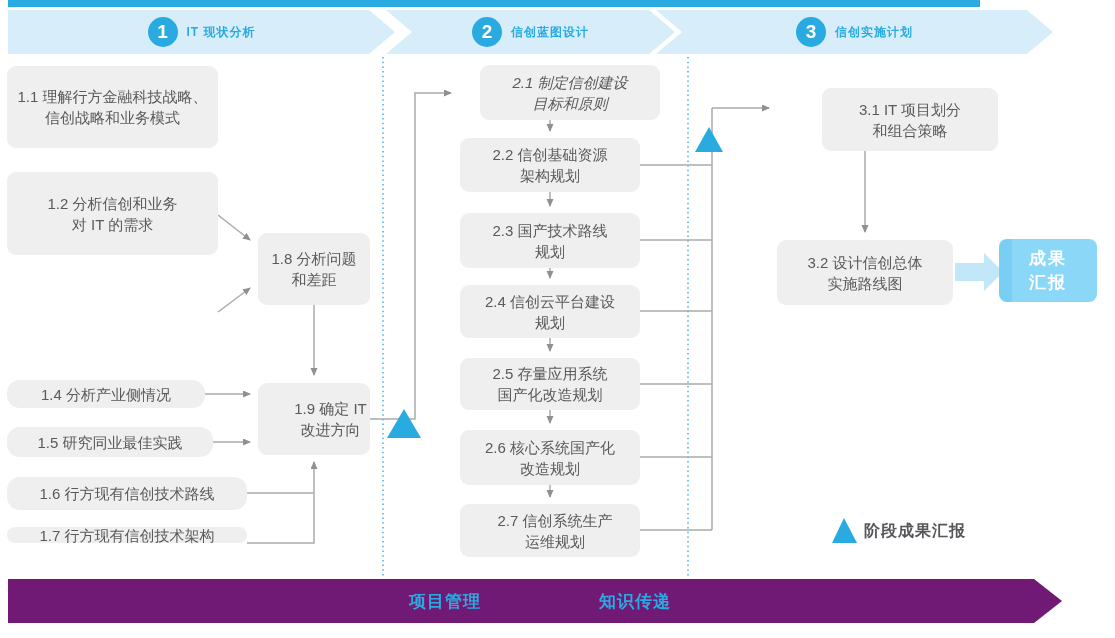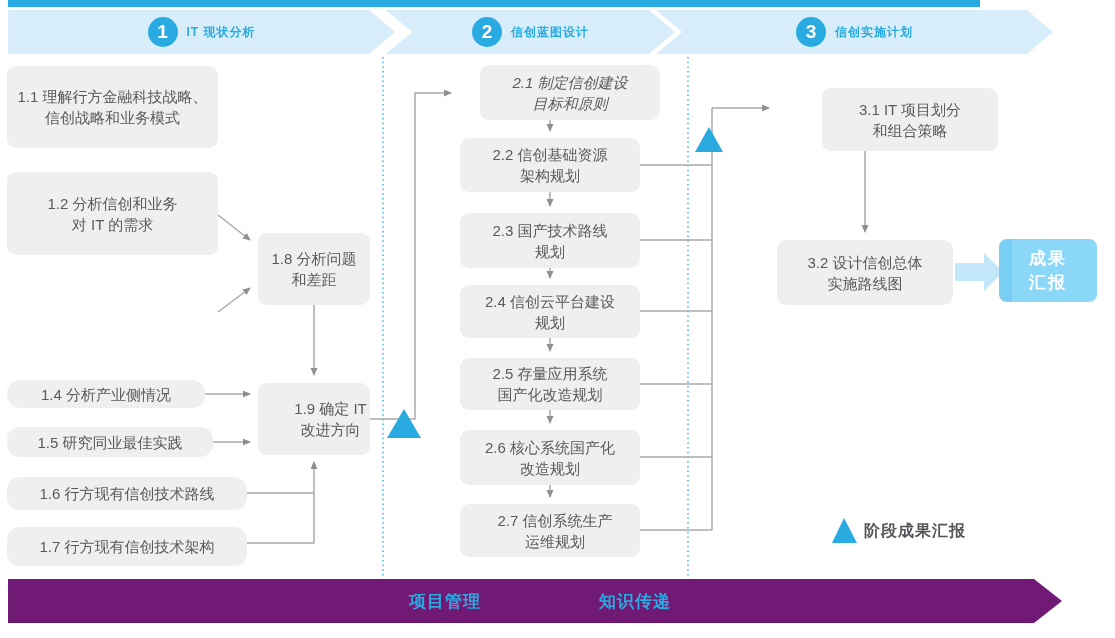--- a/index.html
+++ b/index.html
@@ -120,21 +120,21 @@
     <polygon points="832,543 857,543 844,518" fill="#29ABE2"></polygon>
   </svg>
 
   <div class="box" style="left:7px;top:66px;width:211px;height:82px;">1.1 理解行方金融科技战略、
 信创战略和业务模式</div>
   <div class="box" style="left:7px;top:172px;width:211px;height:83px;">1.2 分析信创和业务
 对 IT 的需求</div>
   <div class="box pill" style="left:7px;top:380px;width:198px;height:28px;text-align:right;">1.4 分析产业侧情况</div>
   <div class="box pill" style="left:7px;top:427px;width:206px;height:30px;">1.5 研究同业最佳实践</div>
   <div class="box pill" style="left:7px;top:477px;width:240px;height:33px;">1.6 行方现有信创技术路线</div>
-  <div class="box pill" style="left:7px;top:527px;width:240px;height:39px;">1.7 行方现有信创技术架构</div>
+  <div class="box pill" style="left:7px;top:527px;width:240px;height:16px;">1.7 行方现有信创技术架构</div>
   <div class="box" style="left:258px;top:233px;width:112px;height:72px;">1.8 分析问题
 和差距</div>
   <div class="box" style="left:258px;top:383px;width:112px;height:72px;padding-left:36px;">1.9 确定 IT
 改进方向</div>
 
   <div class="box" style="left:480px;top:65px;width:180px;height:55px;font-style:italic;">2.1 制定信创建设
 目标和原则</div>
   <div class="box" style="left:460px;top:138px;width:180px;height:54px;">2.2 信创基础资源
 架构规划</div>
   <div class="box" style="left:460px;top:213px;width:180px;height:55px;">2.3 国产技术路线

